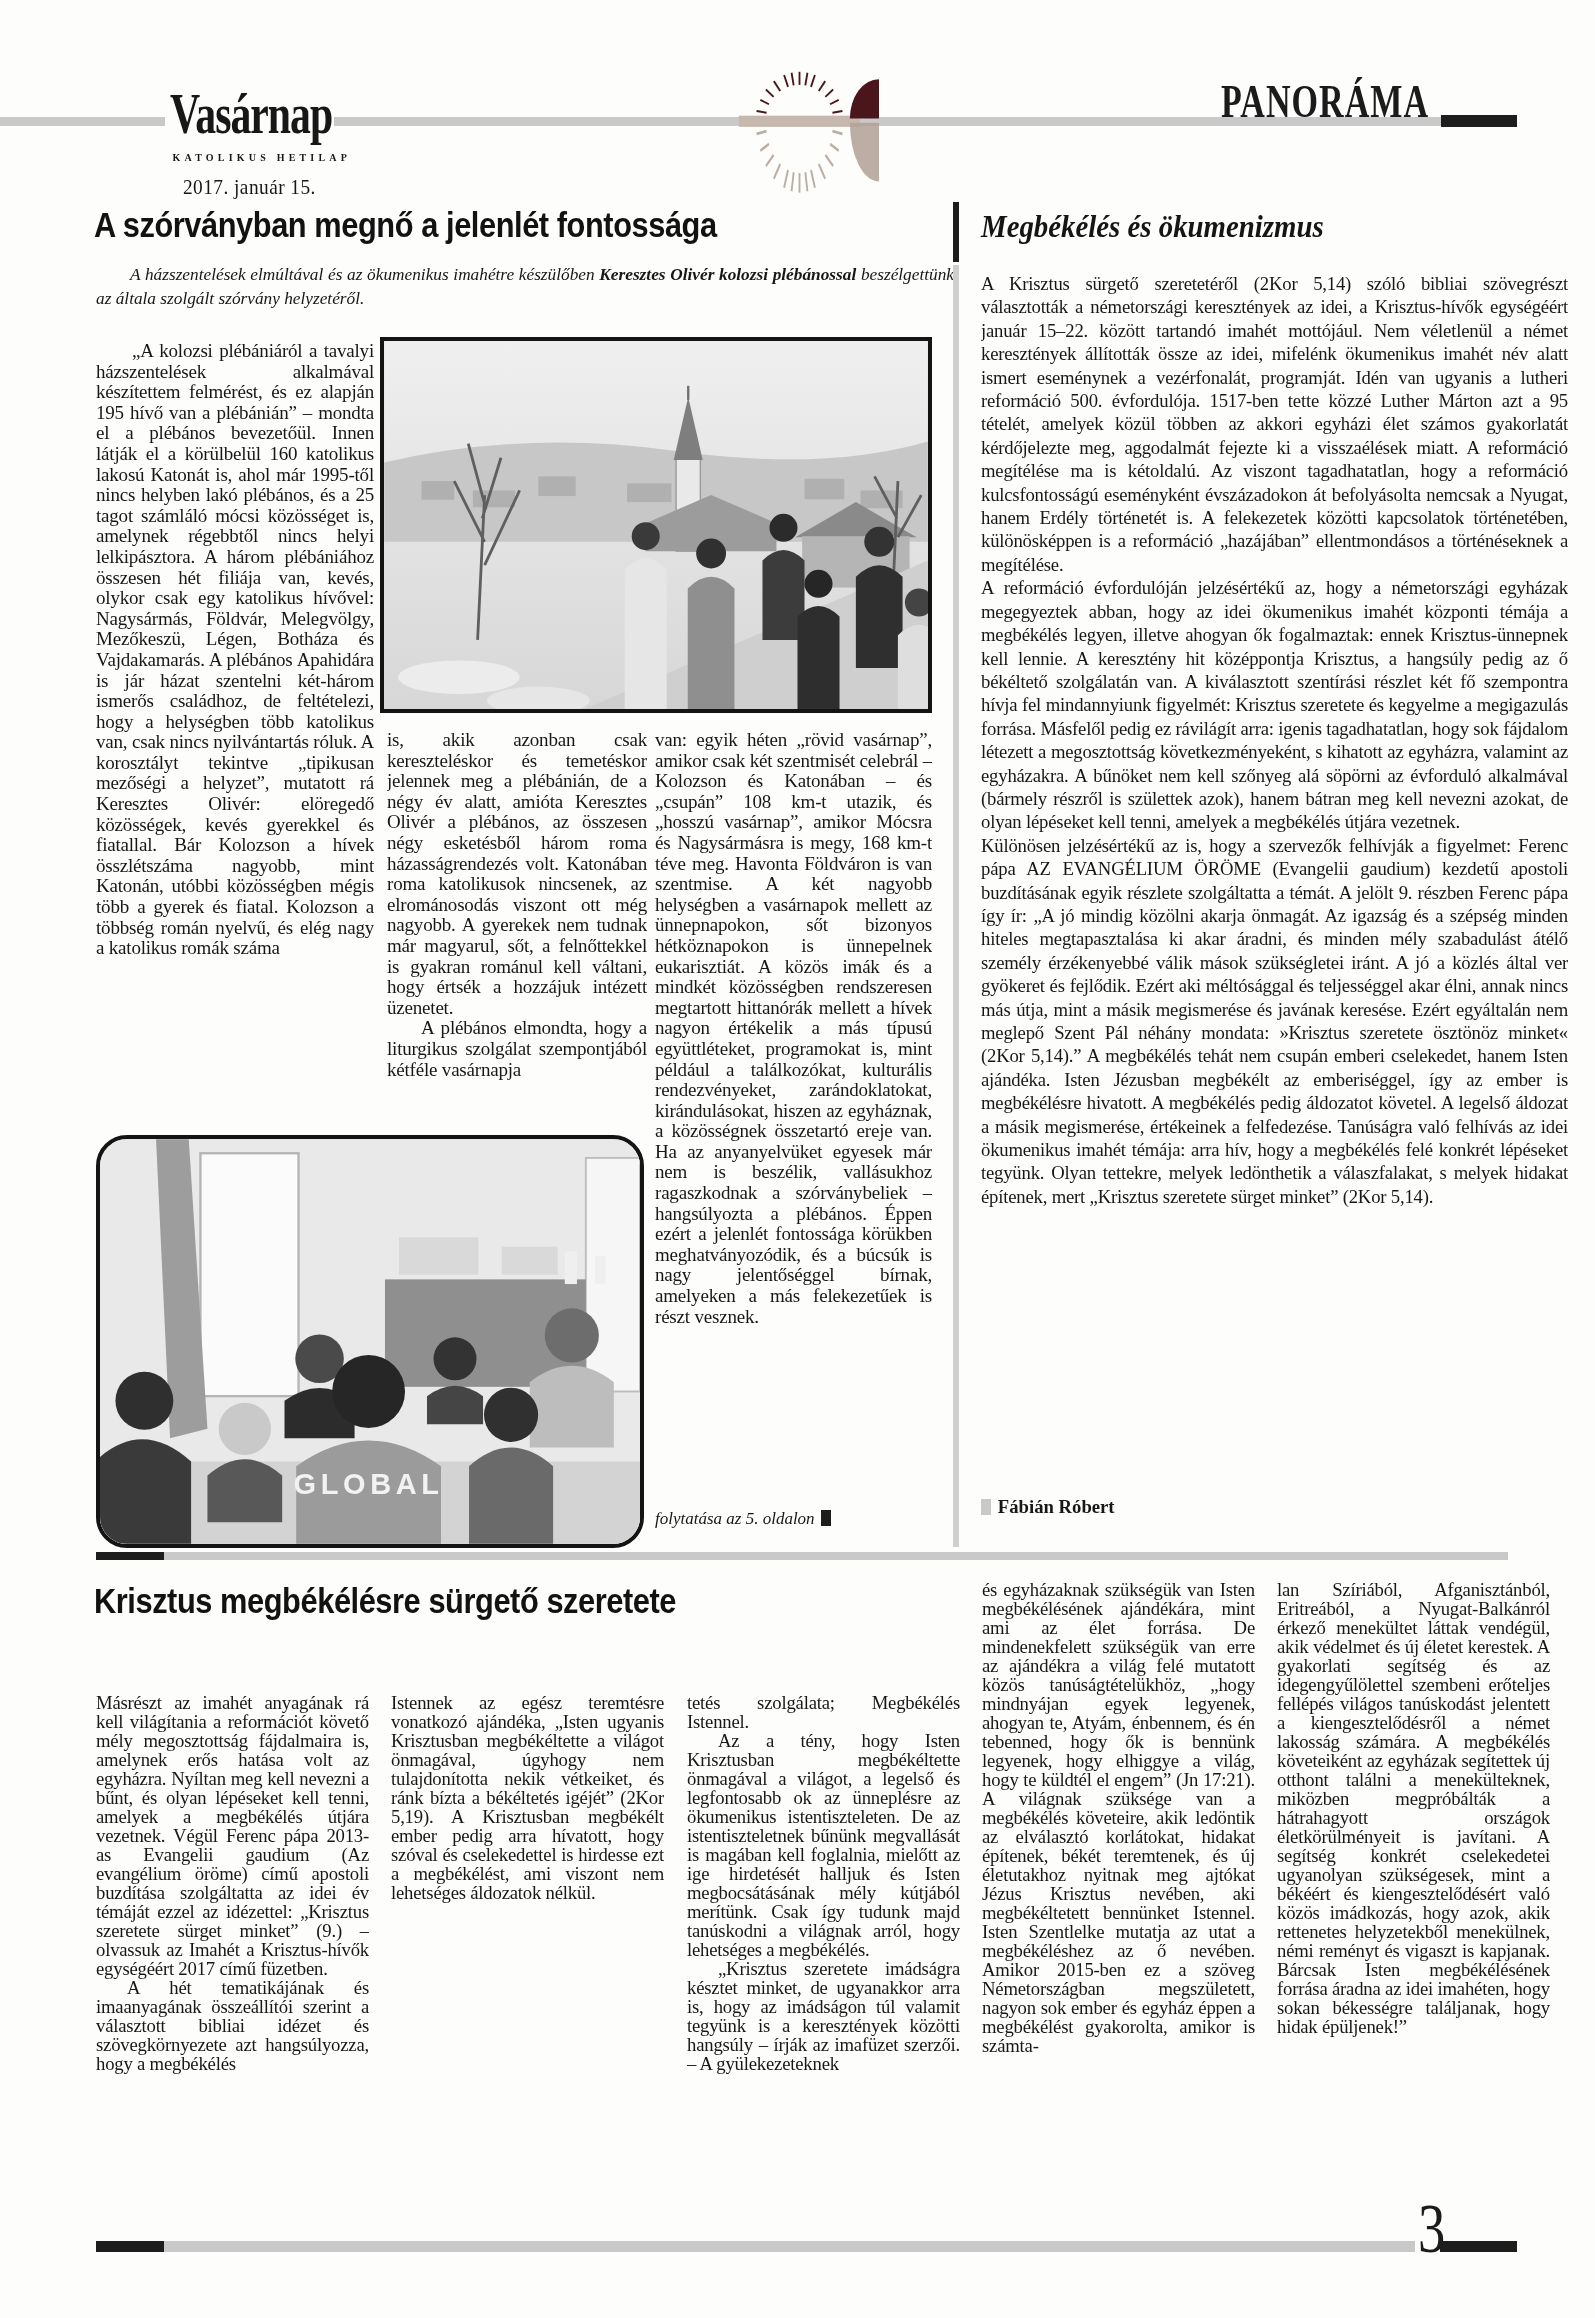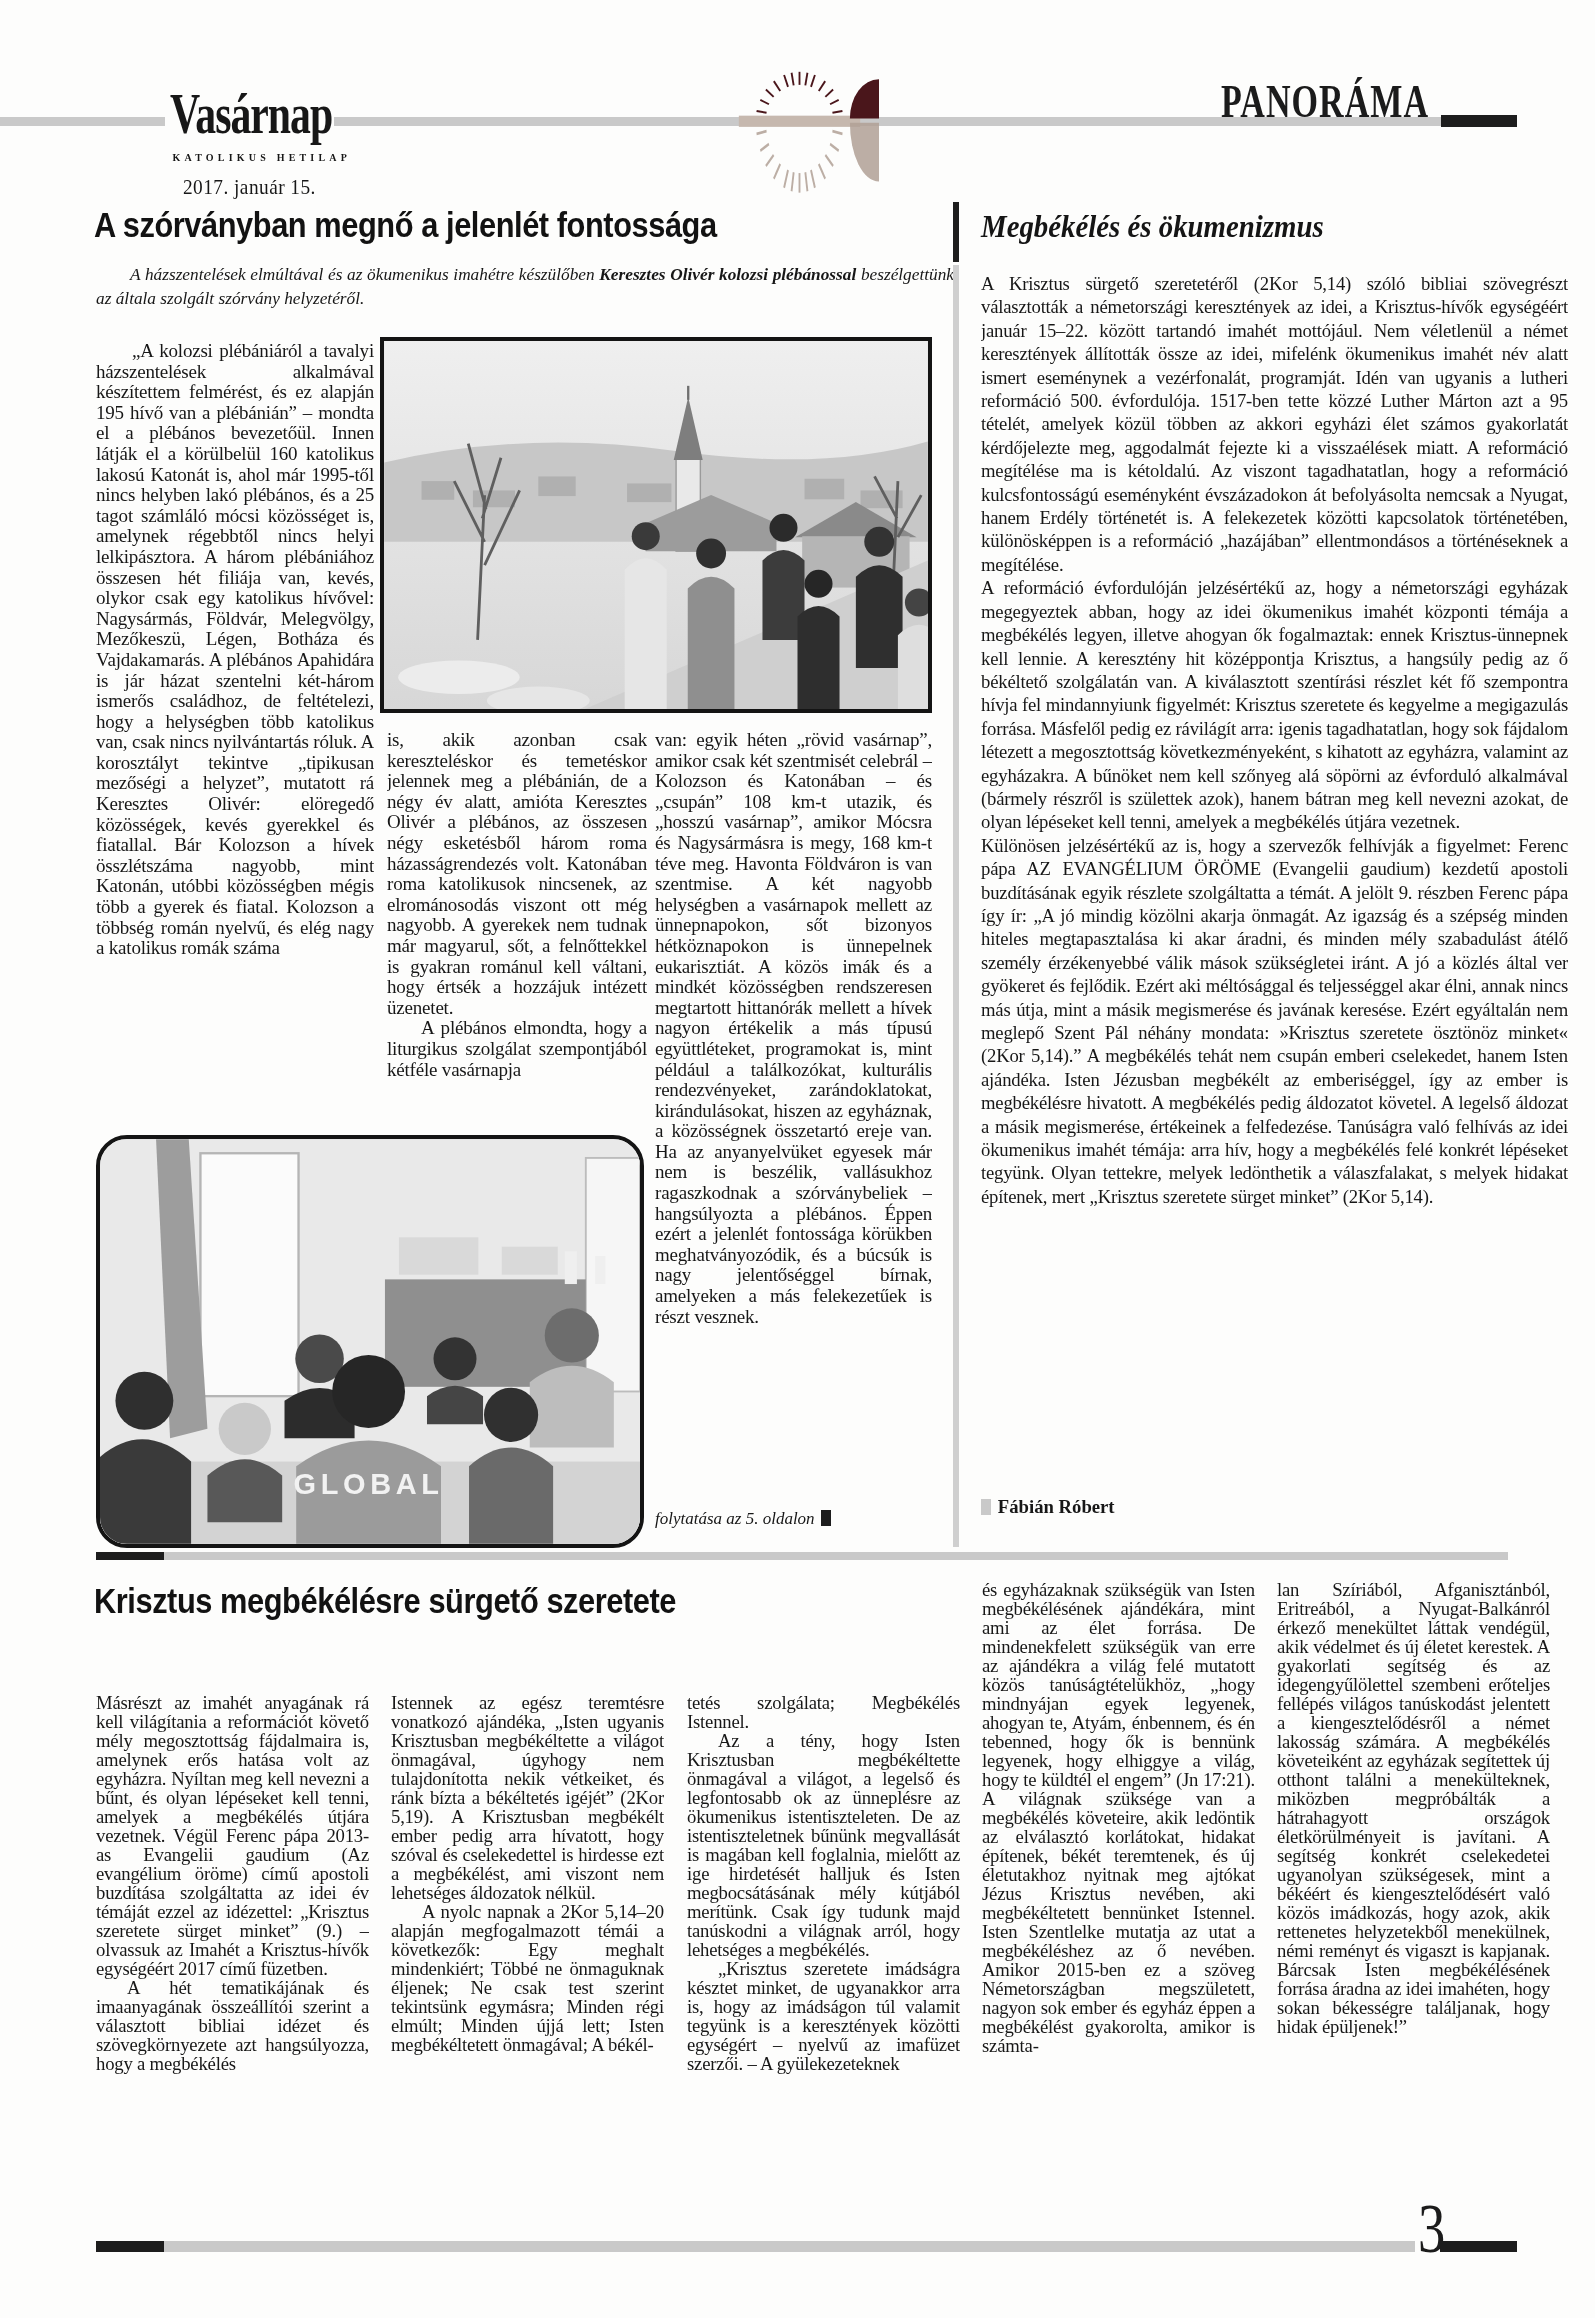--- a/index.html
+++ b/index.html
@@ -230,26 +230,25 @@
 
   <div class="abs headline" style="left:94px;top:1583px;">Krisztus megbékélésre sürgető szeretete</div>
 
 
   <div class="abs botcol" style="left:96px;top:1693px;width:273px;height:543px;">
       <p>Másrészt az imahét anyagának rá kell világítania a reformációt követő mély megosztottság fájdalmaira is, amelynek erős hatása volt az egyházra. Nyíltan meg kell nevezni a bűnt, és olyan lépéseket kell tenni, amelyek a megbékélés útjára vezetnek. Végül Ferenc pápa 2013-as Evangelii gaudium (Az evangélium öröme) című apostoli buzdítása szolgáltatta az idei év témáját ezzel az idézettel: „Krisztus szeretete sürget minket” (9.) – olvassuk az Imahét a Krisztus-hívők egységéért 2017 című füzetben.</p>
       <p>A hét tematikájának és imaanyagának összeállítói szerint a választott bibliai idézet és szövegkörnyezete azt hangsúlyozza, hogy a megbékélés</p>
     </div>
   <div class="abs botcol" style="left:391px;top:1693px;width:273px;height:543px;">
       <p>Istennek az egész teremtésre vonatkozó ajándéka, „Isten ugyanis Krisztusban megbékéltette a világot önmagával, úgyhogy nem tulajdonította nekik vétkeiket, és ránk bízta a békéltetés igéjét” (2Kor 5,19). A Krisztusban megbékélt ember pedig arra hívatott, hogy szóval és cselekedettel is hirdesse ezt a megbékélést, ami viszont nem lehetséges áldozatok nélkül.</p>
-      <p>A nyolc napnak a 2Kor 5,14–20 alapján megfogalmazott témái a következők: Egy meghalt mindenkiért; Többé ne önmaguknak éljenek; Ne csak test szerint tekintsünk egymásra; Minden régi elmúlt; Minden újjá lett; Isten megbékéltetett önmagával; A békél-</p>
     </div>
   <div class="abs botcol" style="left:687px;top:1693px;width:273px;height:543px;">
       <p>tetés szolgálata; Megbékélés Istennel.</p>
       <p>Az a tény, hogy Isten Krisztusban megbékéltette önmagával a világot, a legelső és legfontosabb ok az ünneplésre az ökumenikus istentiszteleten. De az istentiszteletnek bűnünk megvallását is magában kell foglalnia, mielőtt az ige hirdetését halljuk és Isten megbocsátásának mély kútjából merítünk. Csak így tudunk majd tanúskodni a világnak arról, hogy lehetséges a megbékélés.</p>
-      <p>„Krisztus szeretete imádságra késztet minket, de ugyanakkor arra is, hogy az imádságon túl valamit tegyünk is a keresztények közötti egységért – nyelvű az imafüzet szerzői. – A gyülekezeteknek</p>
+      <p>„Krisztus szeretete imádságra késztet minket, de ugyanakkor arra is, hogy az imádságon túl valamit tegyünk is a keresztények közötti hangsúly – írják az imafüzet szerzői. – A gyülekezeteknek</p>
     </div>
   <div class="abs botcol" style="left:982px;top:1580px;width:273px;height:656px;">
       <p>és egyházaknak szükségük van Isten megbékélésének ajándékára, mint ami az élet forrása. De mindenekfelett szükségük van erre az ajándékra a világ felé mutatott közös tanúságtételükhöz, „hogy mindnyájan egyek legyenek, ahogyan te, Atyám, énbennem, és én tebenned, hogy ők is bennünk legyenek, hogy elhiggye a világ, hogy te küldtél el engem” (Jn 17:21). A világnak szüksége van a megbékélés követeire, akik ledöntik az elválasztó korlátokat, hidakat építenek, békét teremtenek, és új életutakhoz nyitnak meg ajtókat Jézus Krisztus nevében, aki megbékéltetett bennünket Istennel. Isten Szentlelke mutatja az utat a megbékéléshez az ő nevében. Amikor 2015-ben ez a szöveg Németországban megszületett, nagyon sok ember és egyház éppen a megbékélést gyakorolta, amikor is számta-</p>
     </div>
   <div class="abs botcol" style="left:1277px;top:1580px;width:273px;height:656px;">
       <p>lan Szíriából, Afganisztánból, Eritreából, a Nyugat-Balkánról érkező menekültet láttak vendégül, akik védelmet és új életet kerestek. A gyakorlati segítség és az idegengyűlölettel szembeni erőteljes fellépés világos tanúskodást jelentett a kiengesztelődésről a német lakosság számára. A megbékélés követeiként az egyházak segítettek új otthont találni a menekülteknek, miközben megpróbálták a hátrahagyott országok életkörülményeit is javítani. A segítség konkrét cselekedetei ugyanolyan szükségesek, mint a békéért és kiengesztelődésért való közös imádkozás, hogy azok, akik rettenetes helyzetekből menekülnek, némi reményt és vigaszt is kapjanak. Bárcsak Isten megbékélésének forrása áradna az idei imahéten, hogy sokan békességre találjanak, hogy hidak épüljenek!”</p>
     </div>
 
   <div class="abs blackbar" style="left:96px;top:2241px;width:68px;height:11.2px;"></div>
   <div class="abs band" style="left:164px;top:2241px;width:1251px;height:11.2px;"></div>

